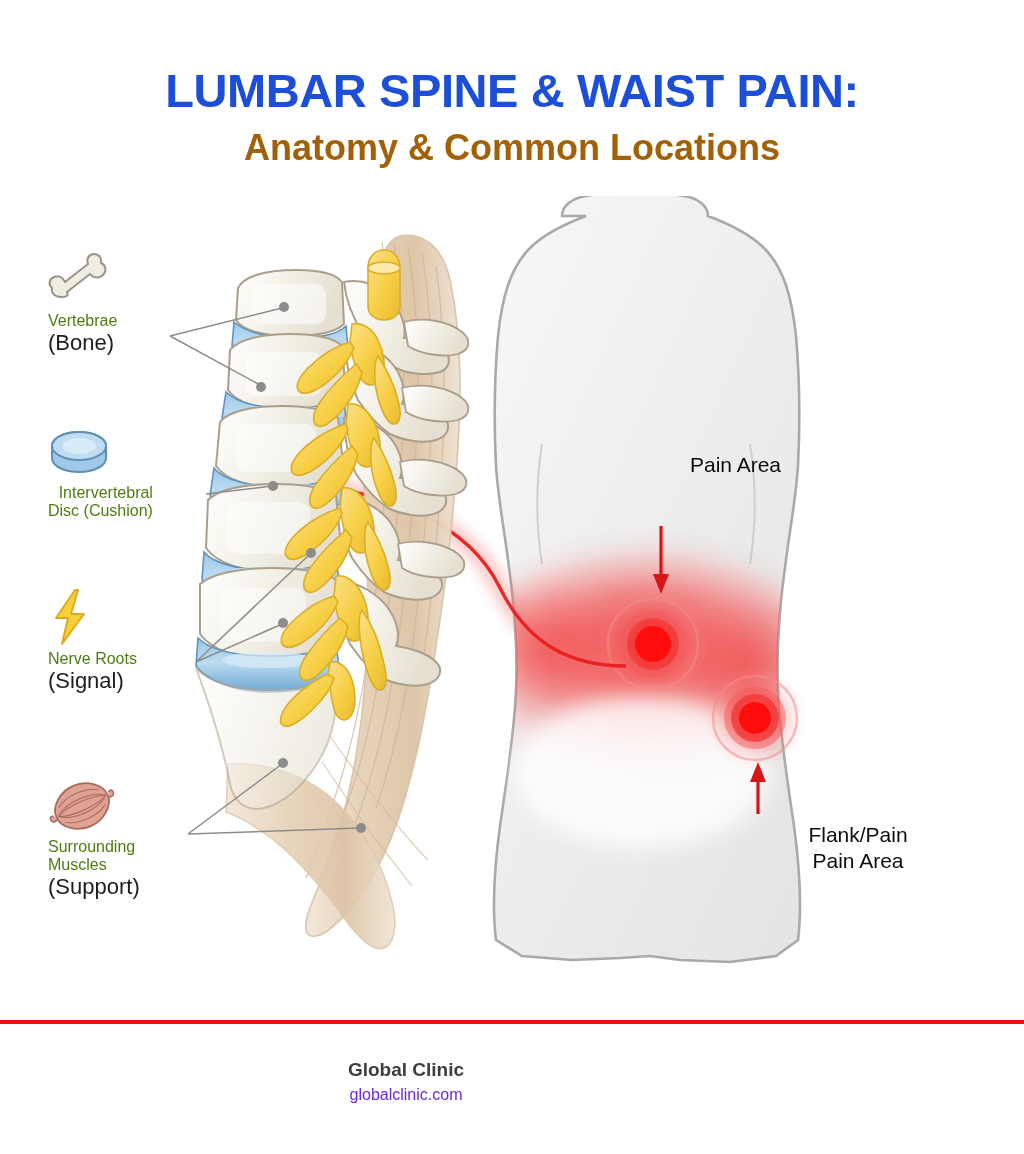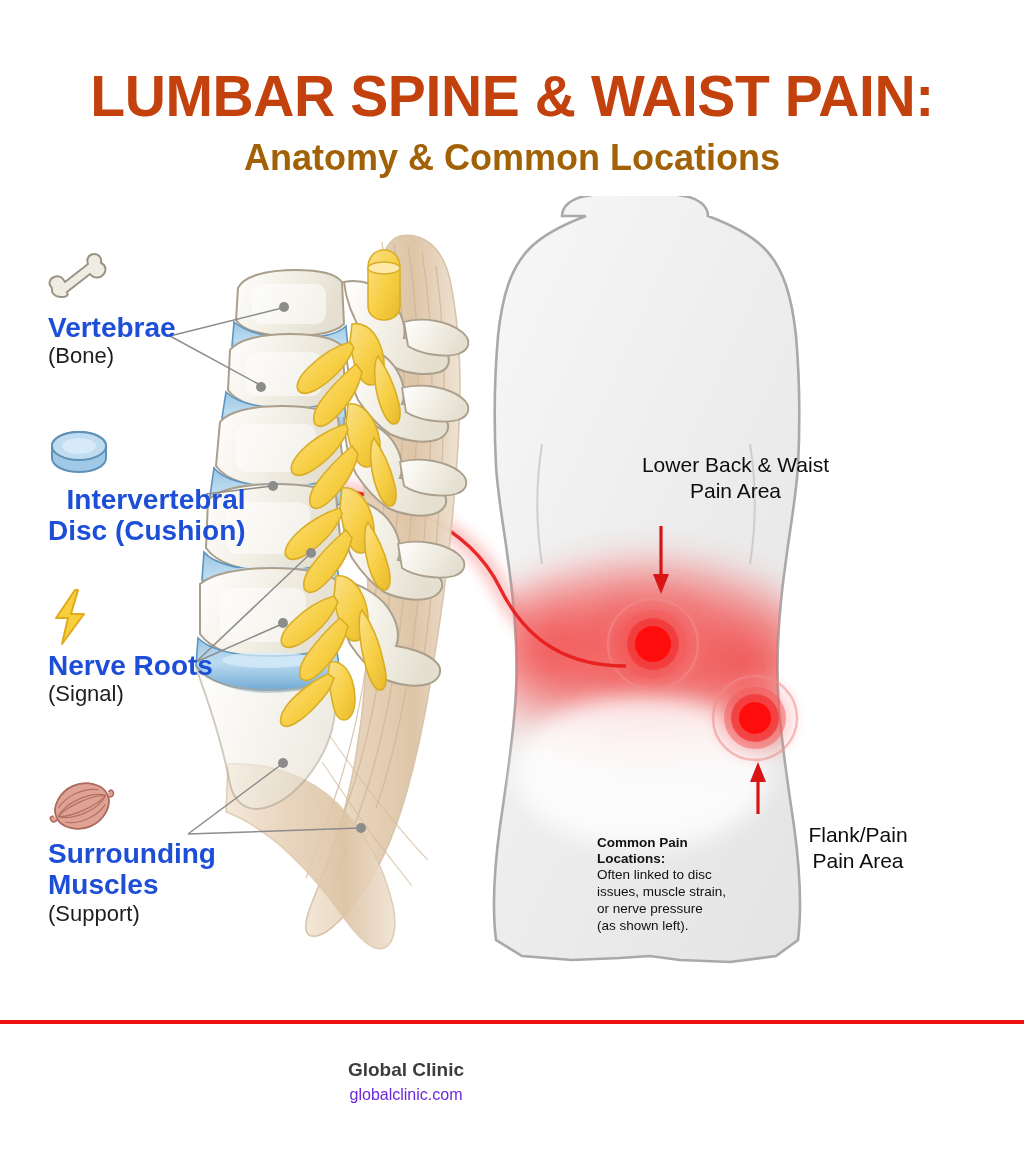--- a/index.html
+++ b/index.html
@@ -23,24 +23,24 @@
   
   .header {
     position: absolute;
     top: 0; left: 0;
     width: 1024px;
     text-align: center;
   }
   .title-main {
     margin: 0;
     padding-top: 66px;
-    font-size: 57px;
+    font-size: 47px;
     font-weight: 700;
     letter-spacing: -0.4px;
-    color: #c2410c;
+    color: #1d4ed8;
     line-height: 1.06;
   }
   .title-sub {
     margin: 0;
     padding-top: 12px;
     font-size: 36px;
     font-weight: 700;
     color: #a16207;
     line-height: 1.1;
   }
@@ -51,25 +51,24 @@
     top: 196px;
     left: 0;
     width: 1024px;
     height: 800px;
   }
   .stage svg { display: block; }
 
   
   .legend-item { position: absolute; }
   .legend-label {
-    font-size: 28px;
-    color: #1d4ed8;
+    font-size: 16px;
+    color: #4d7c0f;
     line-height: 1.12;
     white-space: nowrap;
-    font-weight: bold;
   }
   .legend-sub {
     font-size: 22px;
     color: #1d1d1d;
     line-height: 1.2;
   }
   .legend-icon {
     position: absolute;
     top: 0; left: 0;
   }
@@ -559,37 +558,28 @@
       </g>
     </svg>
     <div style="padding-top:62px; padding-left:6px;">
       <div class="legend-label">Surrounding</div>
       <div class="legend-label">Muscles</div>
       <div class="legend-sub">(Support)</div>
     </div>
   </div>
 
   <div class="callout" style="left:553px; top:452px; width:365px;">
-    <div>Lower Back &amp; Waist</div>
     <div>Pain Area</div>
   </div>
 
   <div class="callout" style="left:742px; top:822px; width:232px;">
     <div>Flank/Pain</div>
     <div>Pain Area</div>
   </div>
 
-  <div class="note-block" style="left:597px; top:835px;">
-    <div class="note-title">Common Pain</div>
-    <div class="note-title">Locations:</div>
-    <div class="note-body">Often linked to disc</div>
-    <div class="note-body">issues, muscle strain,</div>
-    <div class="note-body">or nerve pressure</div>
-    <div class="note-body">(as shown left).</div>
-  </div>
 
   <div class="divider"></div>
   <div class="footer">
     <div class="footer-brand">Global Clinic</div>
     <div class="footer-url">globalclinic.com</div>
   </div>
 
 </div>
 
 </body></html>

